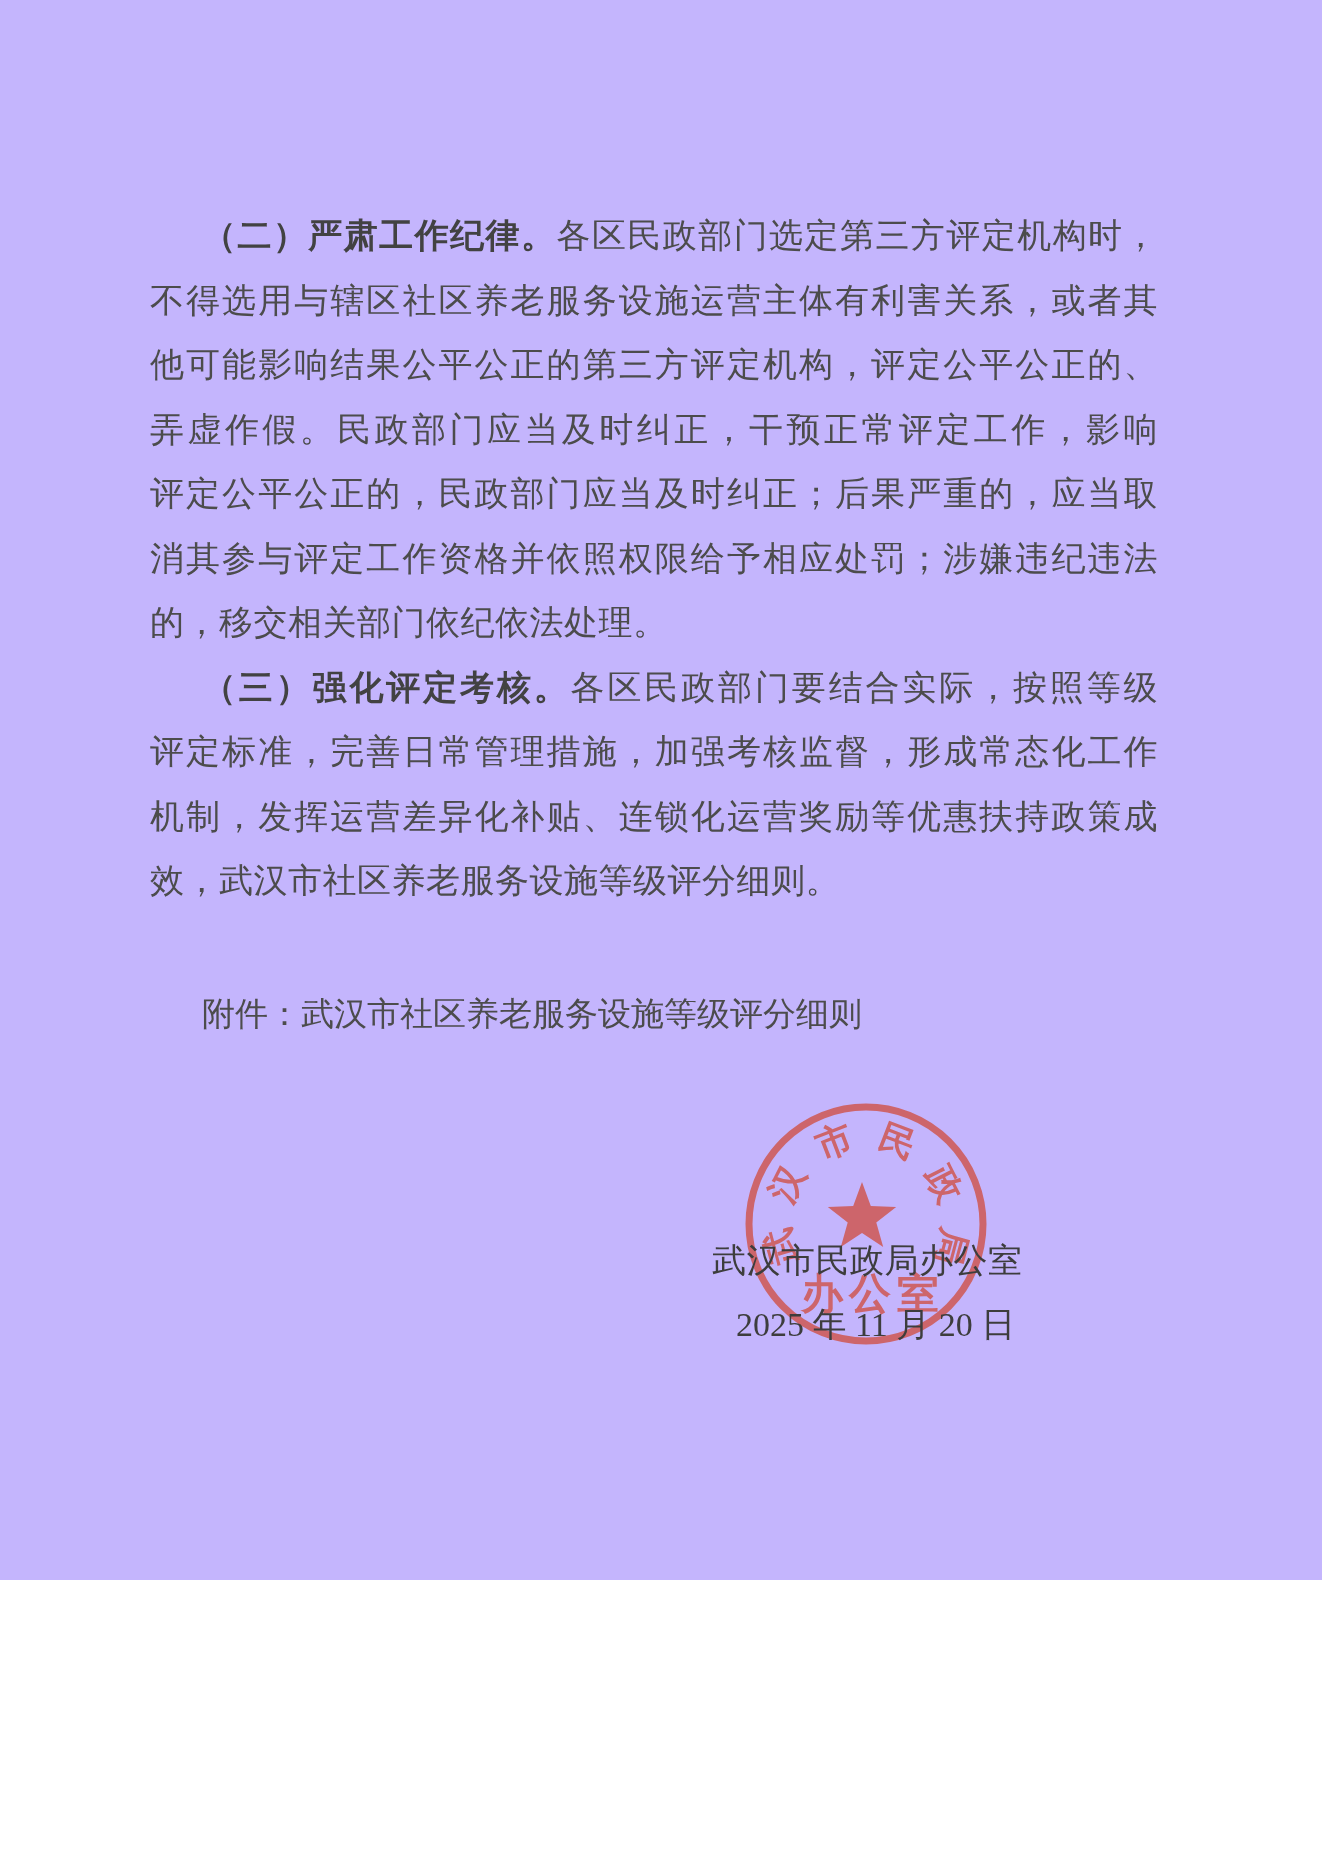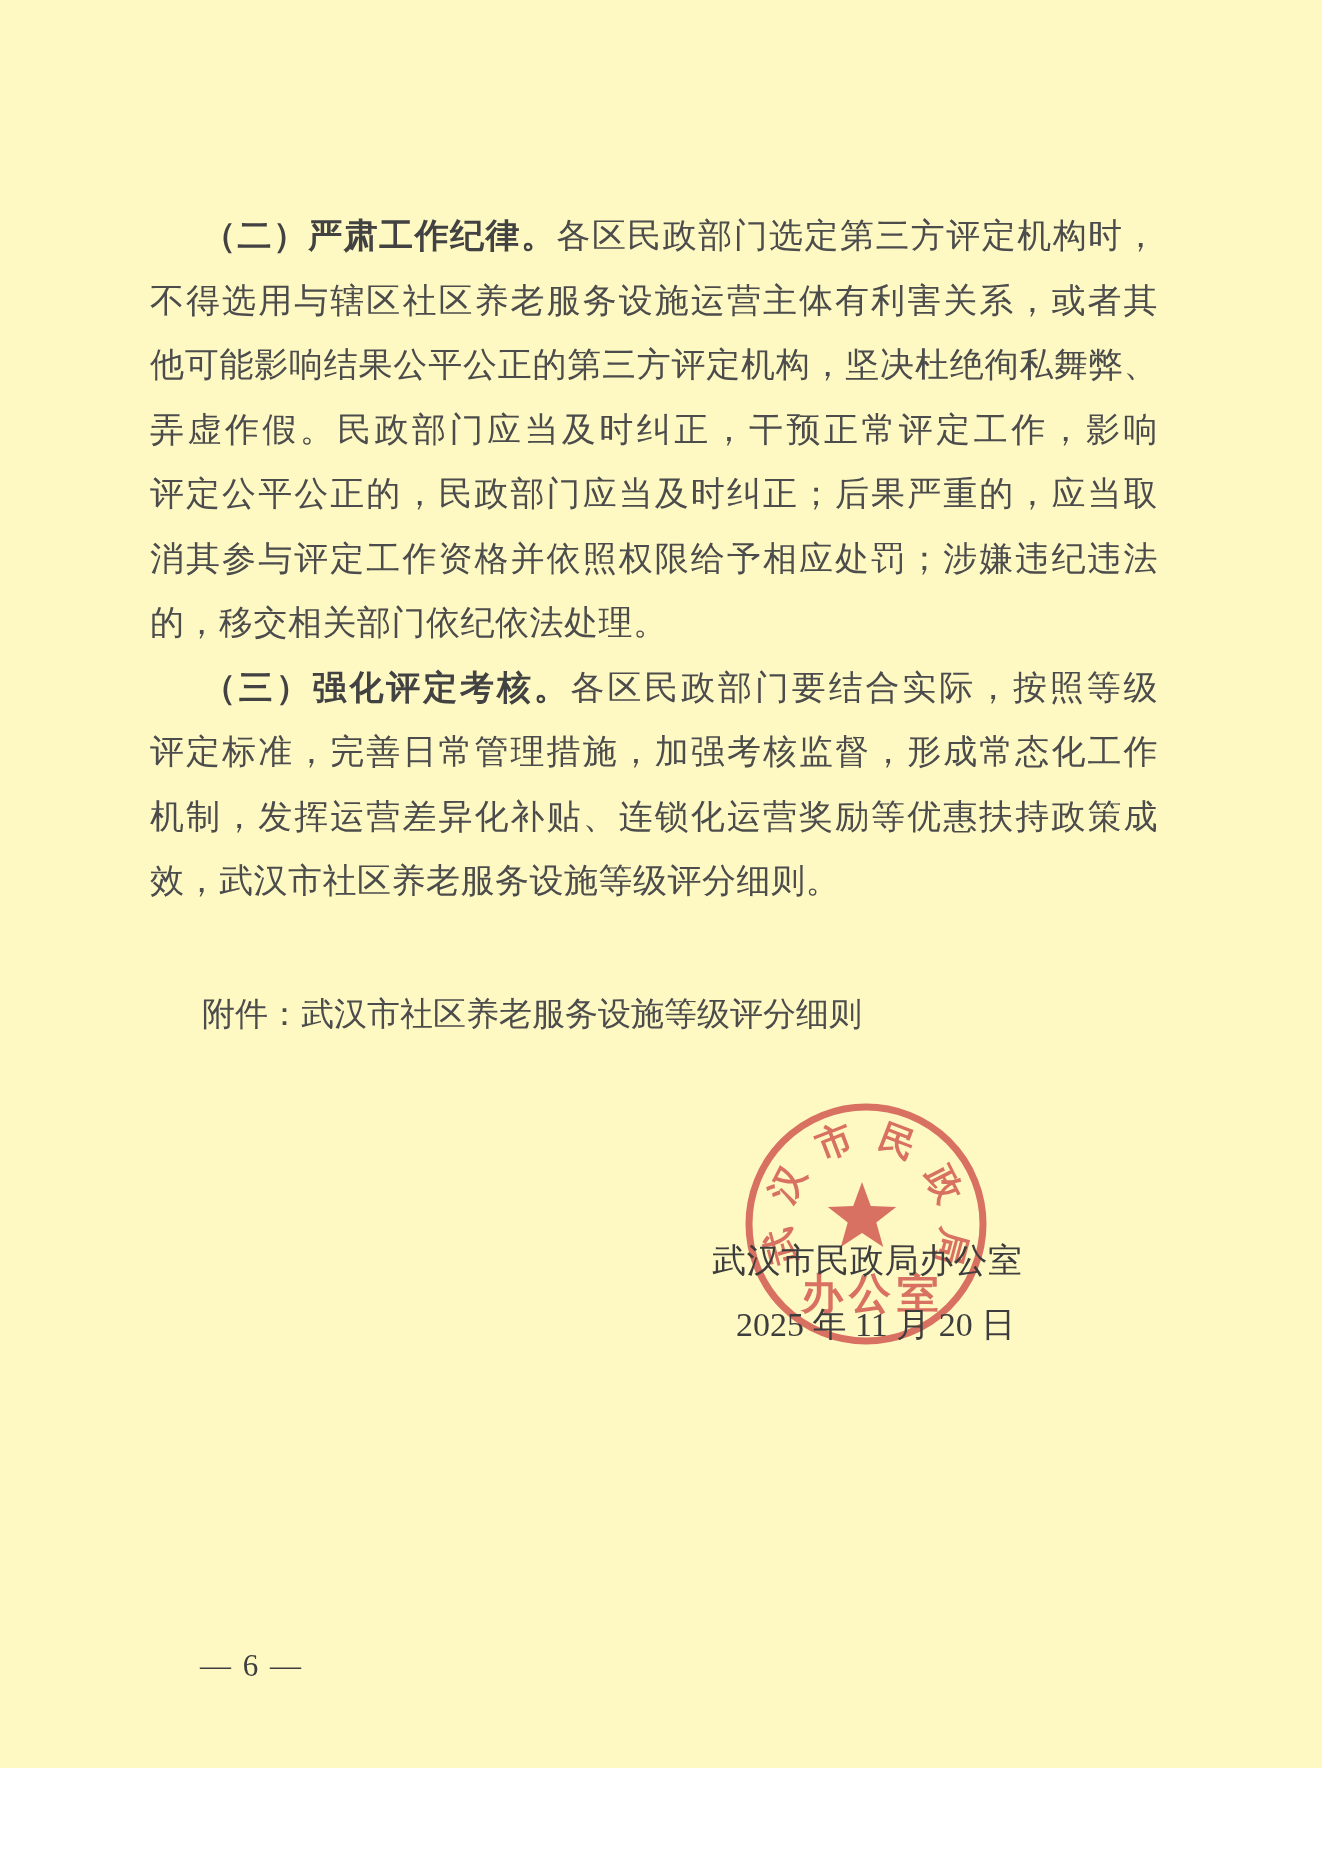--- a/index.html
+++ b/index.html
@@ -1,18 +1,18 @@
 <!DOCTYPE html>
 <html><head>
 <meta charset="utf-8">
 <style>
   html,body { margin:0; padding:0; background:#ffffff; }
   .page {
-    position:relative; width:1322px; height:1768px;
-    background:#fef9c3; overflow:hidden;
+    position:relative; width:1322px; height:1580px;
+    background:#c4b5fd; overflow:hidden;
     font-family:"Liberation Serif", serif;
   }
   .body-block { position:absolute; left:150px; top:204px; width:1008px; }
   .line {
     height:64.5px; line-height:64.5px; font-size:34px; color:#4c4c4c;
     text-align:justify; text-align-last:justify;
     letter-spacing:0.5px; white-space:normal;
   }
   .line.indent { text-indent:52px; }
   .line.para-end { text-align:right; text-align-last:left;font-family:Liberation Serif, serif; }
@@ -41,21 +41,21 @@
   }
 </style>
 </head>
 <body>
 
 <div class="page">
 
   <div class="body-block">
     <div class="line indent"><span class="lead">（二）严肃工作纪律。</span><span>各区民政部门选定第三方评定机构时，</span></div>
     <div class="line">不得选用与辖区社区养老服务设施运营主体有利害关系，或者其</div>
-    <div class="line">他可能影响结果公平公正的第三方评定机构，坚决杜绝徇私舞弊、</div>
+    <div class="line">他可能影响结果公平公正的第三方评定机构，评定公平公正的、</div>
     <div class="line">弄虚作假。民政部门应当及时纠正，干预正常评定工作，影响</div>
     <div class="line">评定公平公正的，民政部门应当及时纠正；后果严重的，应当取</div>
     <div class="line">消其参与评定工作资格并依照权限给予相应处罚；涉嫌违纪违法</div>
     <div class="line para-end">的，移交相关部门依纪依法处理。</div>
     <div class="line indent"><span class="lead">（三）强化评定考核。</span><span>各区民政部门要结合实际，按照等级</span></div>
     <div class="line">评定标准，完善日常管理措施，加强考核监督，形成常态化工作</div>
     <div class="line">机制，发挥运营差异化补贴、连锁化运营奖励等优惠扶持政策成</div>
     <div class="line para-end">效，武汉市社区养老服务设施等级评分细则。</div>
   </div>
 

